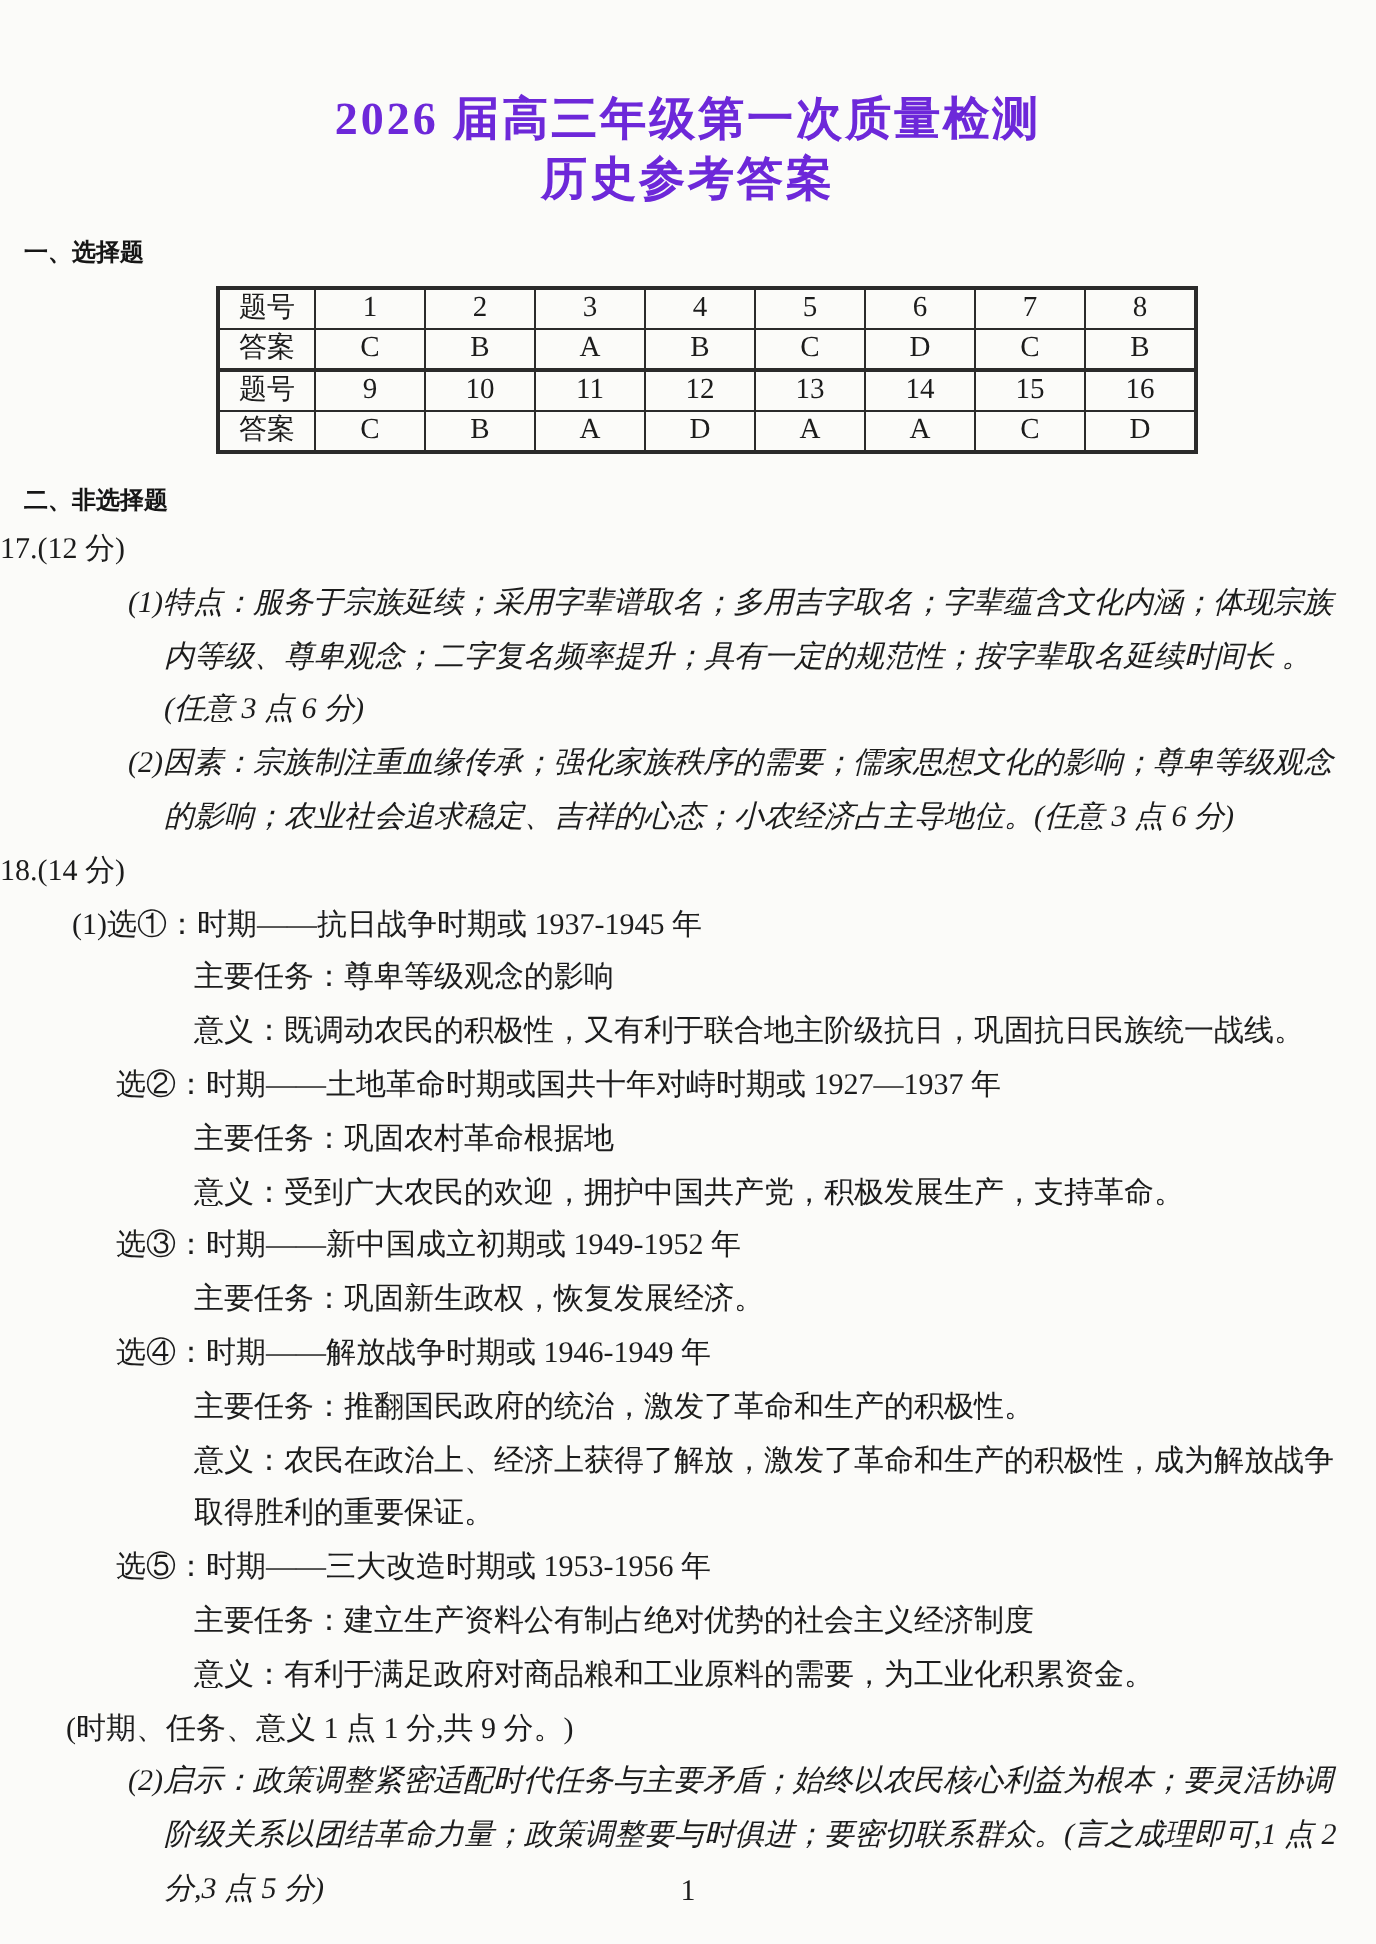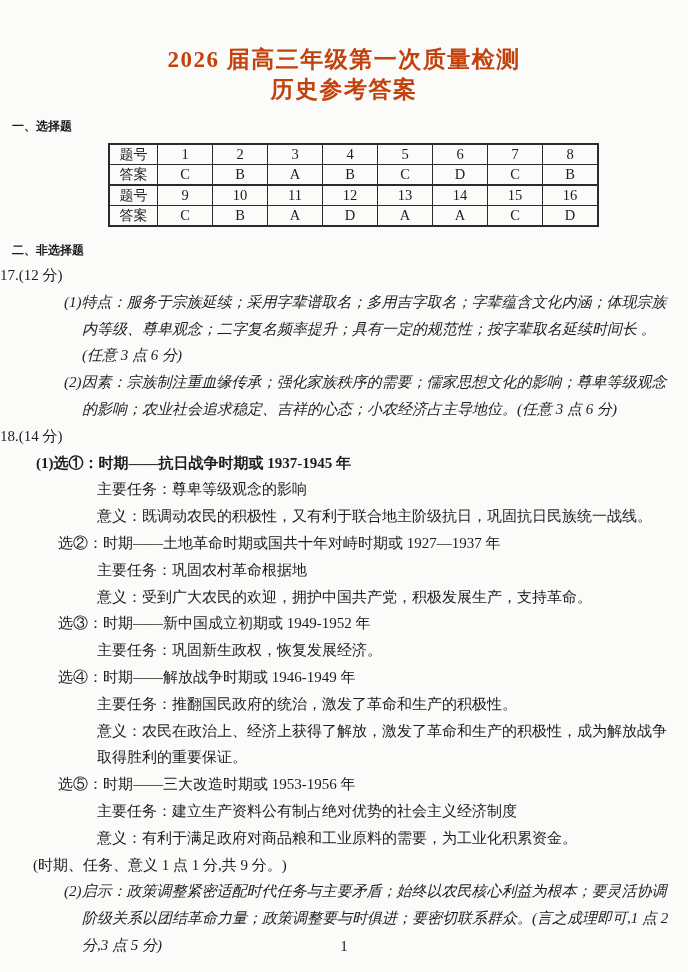--- a/index.html
+++ b/index.html
@@ -16,21 +16,21 @@
     box-sizing: border-box;
   }
   .doc-header { padding-top: 45px; }
   .title-line {
     margin: 0;
     text-align: center;
     font-size: 23px;
     line-height: 30px;
     font-weight: 700;
     letter-spacing: 1.5px;
-    color: #c2410c;
+    color: #6d28d9;
   }
   .section-heading {
     font-family: "Liberation Sans", "DejaVu Sans", sans-serif;
     font-weight: 700;
     font-size: 12px;
     line-height: 24px;
     color: #161616;
     margin: 10px 0 0 12px;
   }
   .sec1-heading { margin-top: 9px; }
@@ -62,21 +62,21 @@
     line-height: 26.8px;
     padding-right: 14px;
   }
   .content p { margin: 0; }
   .q-header { }
   .hang-item {
     padding-left: 82px;
     text-indent: -18px;
     font-style: italic;
   }
-  .opt-first { padding-left: 36px; font-weight: bold; }
+  .opt-first { padding-left: 36px; }
   .opt-rest  { padding-left: 58px; }
   .opt-sub   { padding-left: 97px; }
   .score-note { padding-left: 33px; }
 
   .page-number {
     position: absolute;
     bottom: 17px;
     left: 0;
     width: 100%;
     text-align: center;

